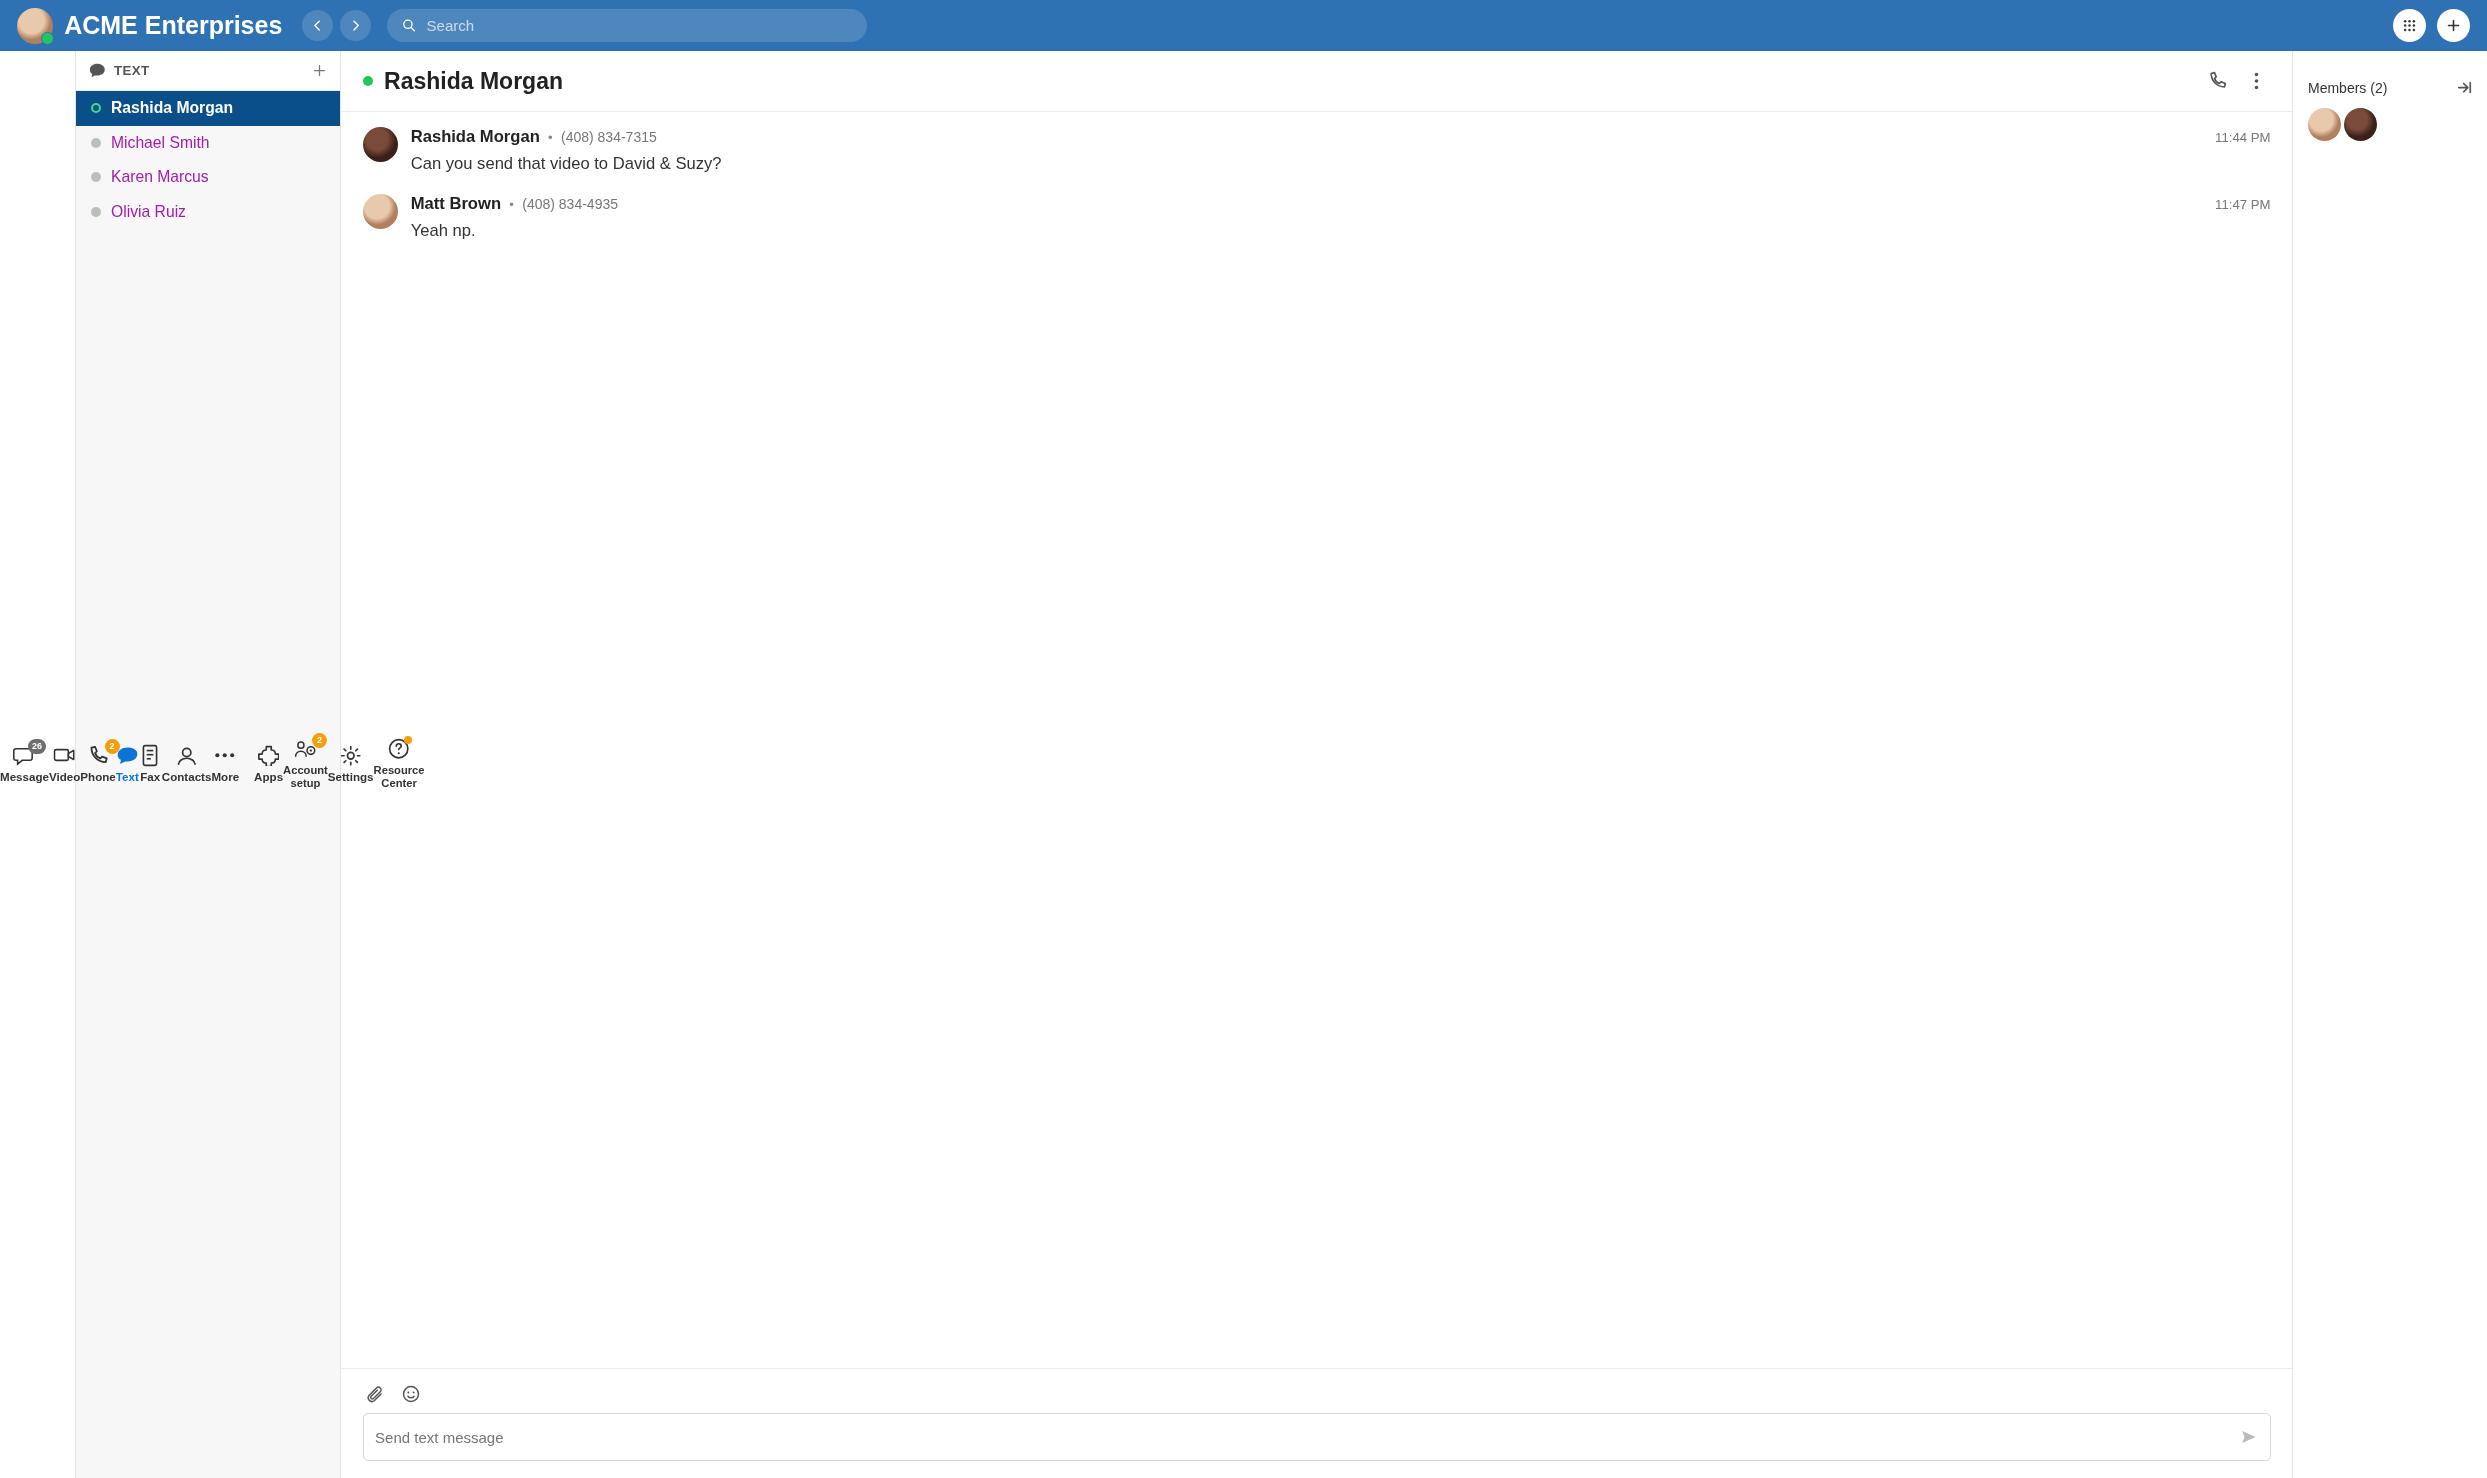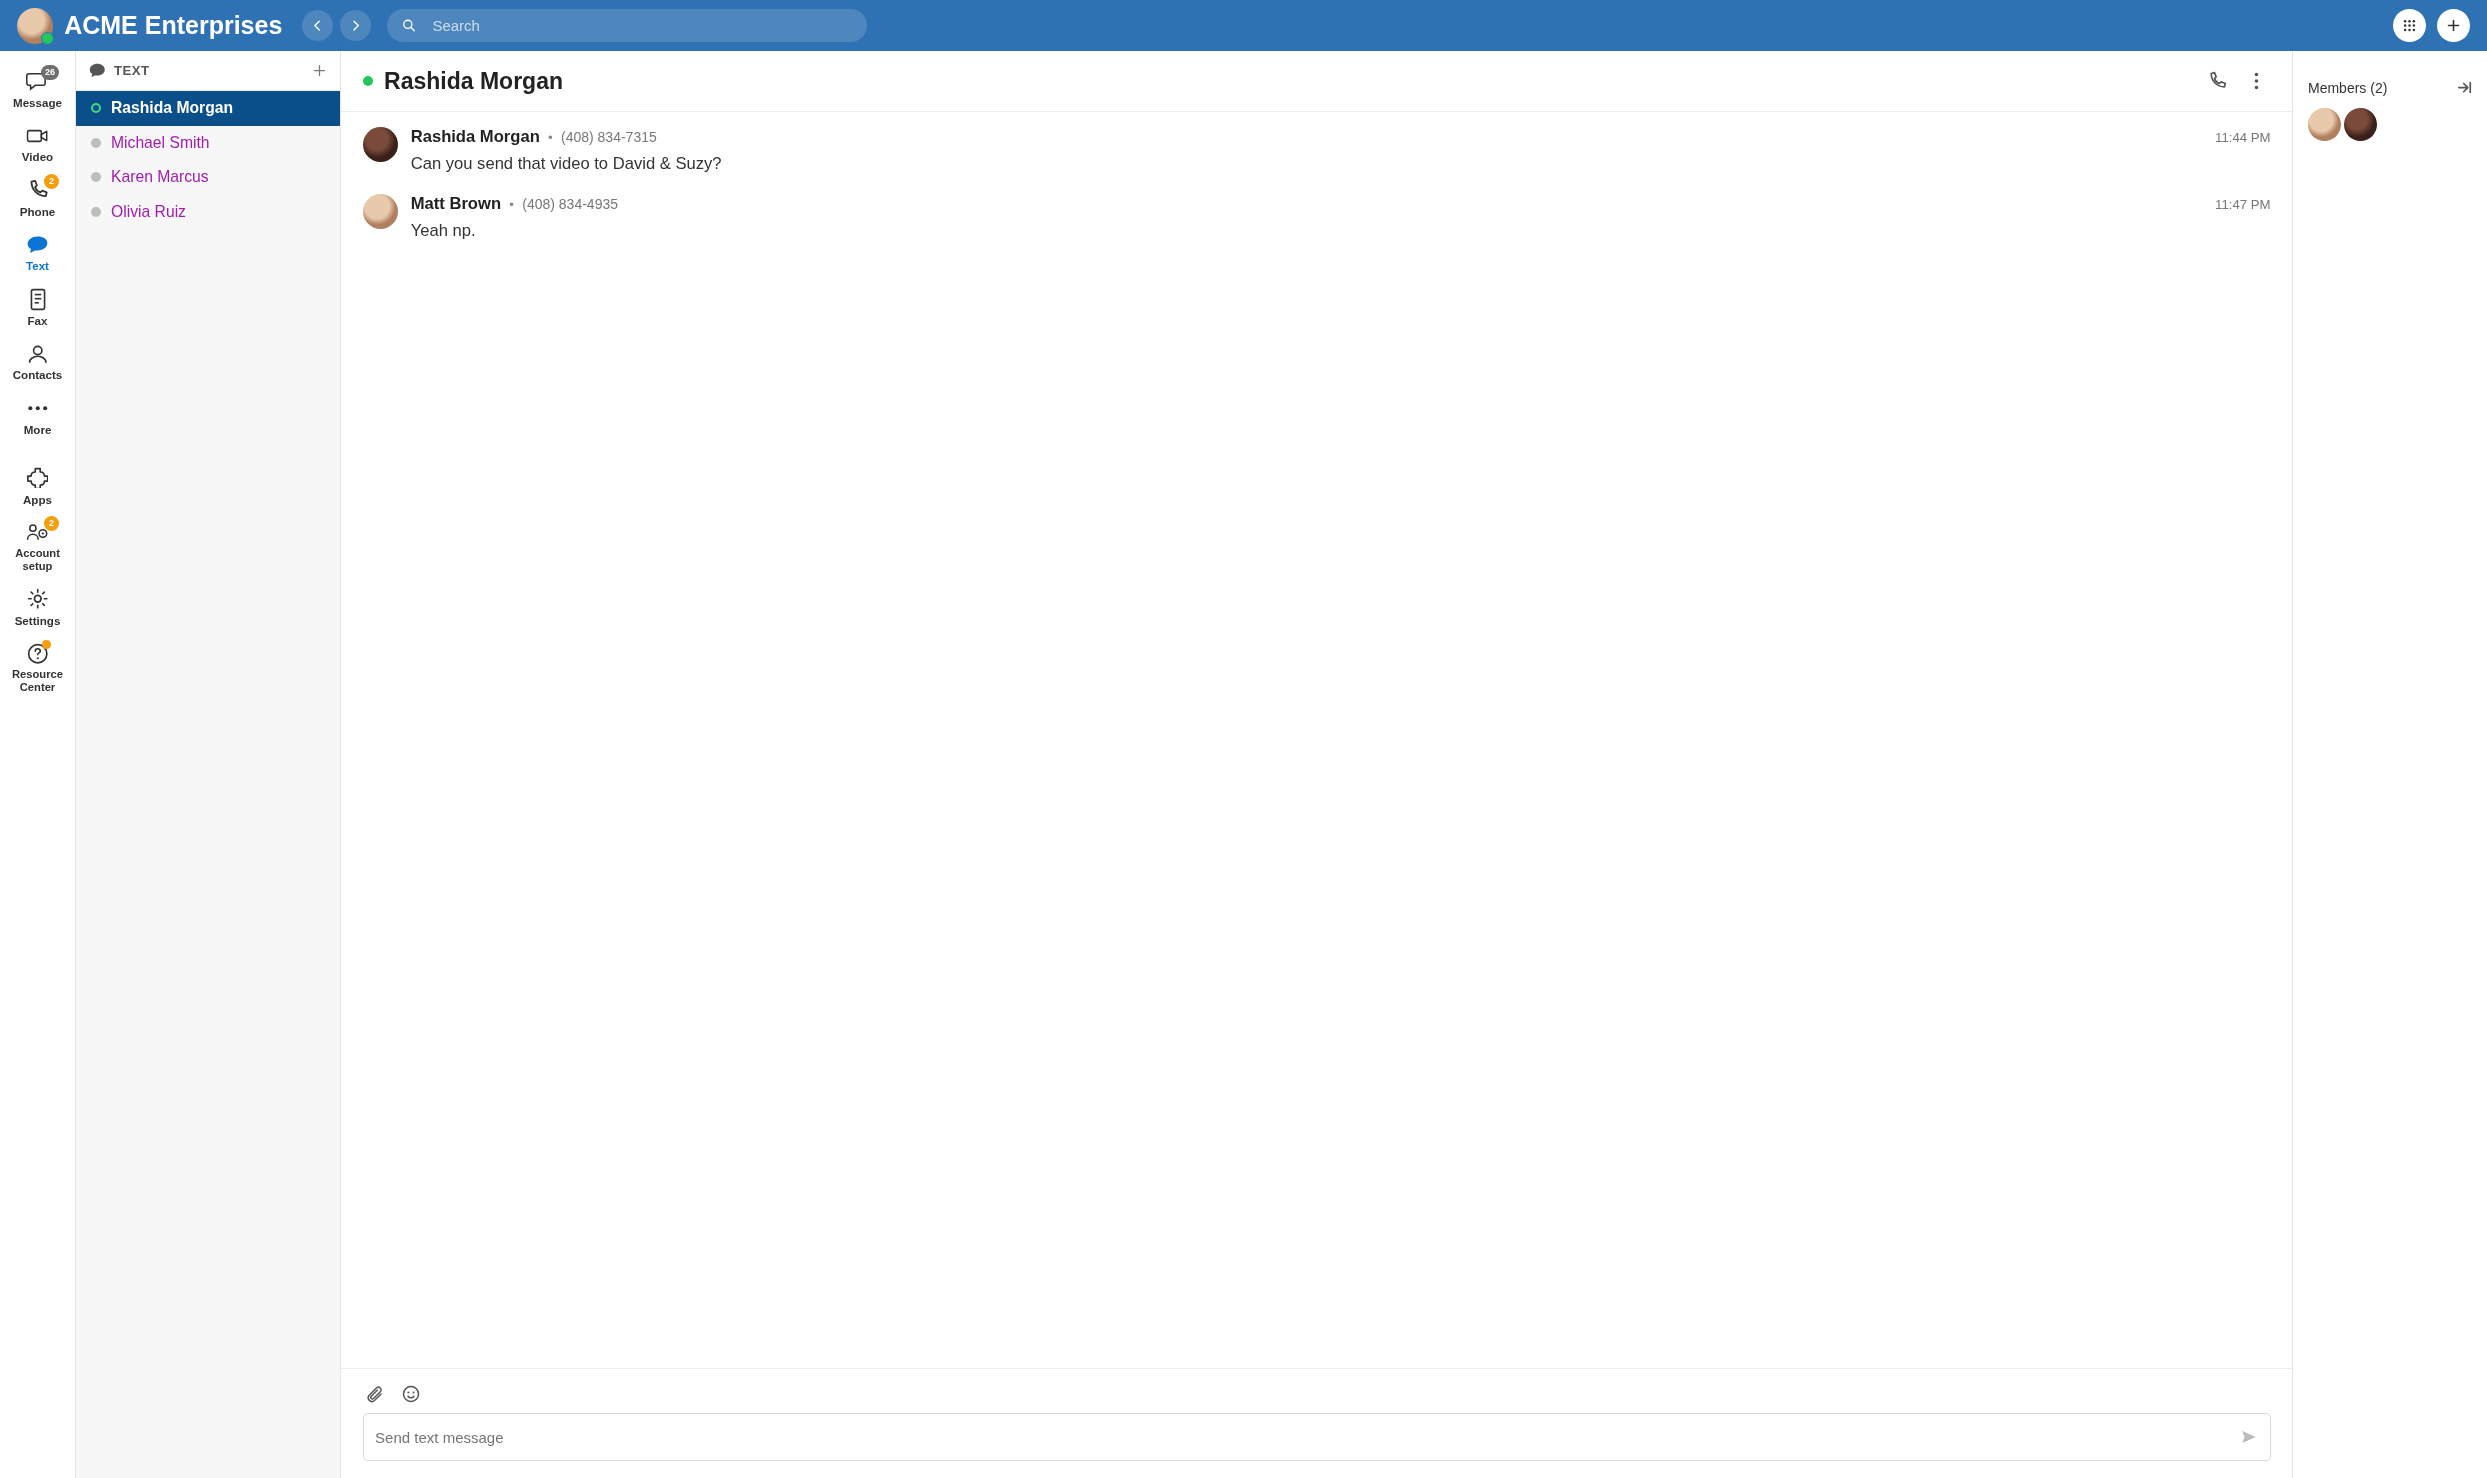--- a/index.html
+++ b/index.html
@@ -7,31 +7,31 @@
   body { display: flex; flex-direction: column; height: 100vh; background: #fff; }
 
   
   .topbar { height: 51px; background: #2F72B3; display: flex; align-items: center; padding: 0 16.6px; gap: 11.6px; color: #fff; }
   .avatar { width: 36px; height: 36px; border-radius: 50%; background: radial-gradient(circle at 40% 35%, #e9c9ac 0 40%, #b08060 60% 100%); position: relative; flex-shrink:0; }
   .avatar::after { content: ''; position: absolute; bottom: -1.7px; right: -1.7px; width: 11.6px; height: 11.6px; border-radius: 50%; background: #22c55e; border: 1.7px solid #2F72B3; }
   .avatar.no-presence::after { display: none; }
   .org-title { font-size: 25px; font-weight: 700; white-space: nowrap; }
   .nav-arrows { display: flex; gap: 6.6px; margin-left: 8.3px; }
   .nav-btn { width: 31px; height: 31px; border-radius: 50%; background: rgba(255,255,255,0.15); display: flex; align-items: center; justify-content: center; cursor: pointer; }
-  .search-wrap { flex: 0 0 auto; width: 480px; height: 33px; background: rgba(255,255,255,0.15); border-radius: 16.6px; display: flex; align-items: center; padding: 0 15px; gap: 16px; margin-left: 5px; }
+  .search-wrap { flex: 0 0 auto; width: 480px; height: 33px; background: rgba(255,255,255,0.15); border-radius: 16.6px; display: flex; align-items: center; padding: 0 15px; gap: 10px; margin-left: 5px; }
   .search-wrap input { background: transparent; border: none; outline: none; color: #fff; font-size: 15px; width: 100%; }
   .search-wrap input::placeholder { color: rgba(255,255,255,0.7); }
   .topbar-spacer { flex: 1; }
   .round-btn { width: 33px; height: 33px; border-radius: 50%; background: #fff; color: #333; display: flex; align-items: center; justify-content: center; cursor: pointer; }
 
   
   .main { flex: 1; display: flex; overflow: hidden; }
 
   
-  .rail { width: 76px; border-right: 0.8px solid #e6e6e6; display: flex; flex-direction: column; align-items: stretch; padding-top: 12px; background: #fff; }
+  .rail { width: 76px; border-right: 0.8px solid #e6e6e6; display: flex; flex-direction: row; align-items: stretch; padding-top: 0; background: #fff; }
   .rail-item { display: flex; flex-direction: column; align-items: center; justify-content: center; gap: 3.3px; padding: 6.6px 0 8.3px; cursor: pointer; color: #333; position: relative; }
   .rail-item.active { color: #0c74d4; }
   .rail-icon { width: 23px; height: 23px; display: flex; align-items: center; justify-content: center; position: relative; }
   .rail-label { font-size: 11.6px; font-weight: 700; text-align: center; line-height: 1.15; }
   .rail-item.small-label .rail-label { font-size: 11.2px; }
   .badge { position: absolute; top: -5px; right: -10px; min-width: 18px; height: 15px; padding: 0 4.1px; border-radius: 7.5px; background: #6e6e6e; color: #fff; font-size: 9px; font-weight: 700; display: flex; align-items: center; justify-content: center; }
   .badge.orange { background: #f59e0b; min-width: 15px; }
   .dot-orange { position: absolute; top: -1.7px; right: -1.7px; width: 8.3px; height: 8.3px; border-radius: 50%; background: #f59e0b; }
 
   

